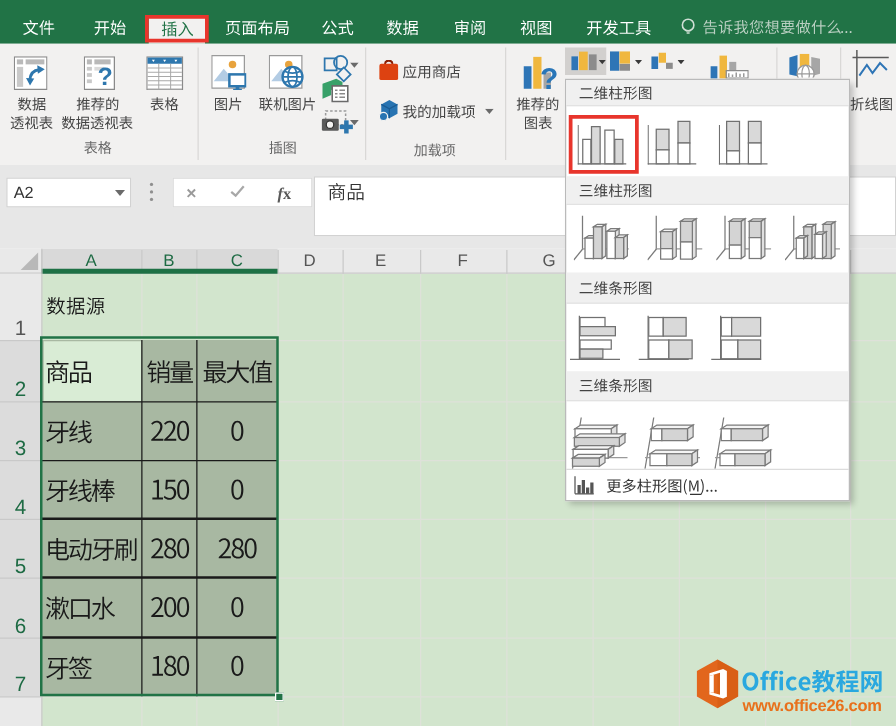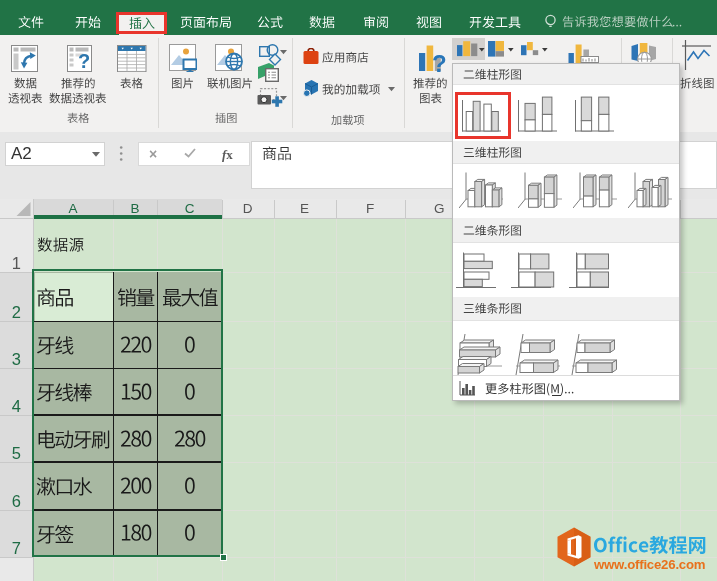--- a/index.html
+++ b/index.html
@@ -223,21 +223,21 @@
 <svg style="position:absolute;left:681.0px;top:40.0px;" width="33" height="32" viewBox="0 0 33 32">
     <line x1="1" y1="6" x2="30" y2="6" stroke="#5a5a5a" stroke-width="1.2"></line>
     <line x1="4.5" y1="0" x2="4.5" y2="30" stroke="#5a5a5a" stroke-width="1.2"></line>
     <path d="M6.5 20.5 L12.5 12 L17 18.5 L23 10.5 L28.5 16" fill="none" stroke="#2e75b6" stroke-width="1.6"></path>
   </svg>
 <svg style="position:absolute;left:679.8px;top:75.7px;overflow:visible" width="36" height="16" viewBox="0 -11.5 36 16">
     <path d="M5.2 -8.6V-5C5.2 -3.2 5.1 -1.3 3.9 0.3C4.2 0.5 4.5 0.7 4.6 0.9C5.9 -0.9 6.1 -2.9 6.1 -5H8.2V0.9H9.1V-5H11V-5.8H6.1V-8C7.6 -8.2 9.4 -8.5 10.6 -8.8L10.1 -9.6C8.9 -9.2 6.9 -8.8 5.2 -8.6ZM2.2 -9.7V-7.3H0.6V-6.5H2.2V-4L0.4 -3.6L0.7 -2.7L2.2 -3.2V-0.1C2.2 0 2.2 0.1 2 0.1C1.9 0.1 1.4 0.1 0.9 0.1C1 0.3 1.1 0.6 1.1 0.9C1.9 0.9 2.3 0.8 2.7 0.7C3 0.6 3.1 0.3 3.1 -0.1V-3.4L4.7 -3.9L4.6 -4.7L3.1 -4.3V-6.5H4.6V-7.3H3.1V-9.7ZM12.1 -0.6 12.3 0.2C13.4 -0.1 14.7 -0.5 16.1 -0.9L16 -1.7C14.5 -1.3 13.1 -0.9 12.1 -0.6ZM19.6 -9C20.2 -8.7 20.9 -8.2 21.3 -7.9L21.8 -8.5C21.4 -8.8 20.7 -9.2 20.1 -9.5ZM12.3 -4.9C12.5 -4.9 12.8 -5 14.2 -5.2C13.7 -4.5 13.2 -3.9 13 -3.6C12.6 -3.2 12.4 -2.9 12.1 -2.9C12.2 -2.7 12.4 -2.3 12.4 -2.1C12.6 -2.2 13 -2.3 15.9 -2.9C15.9 -3.1 15.9 -3.4 15.9 -3.7L13.6 -3.2C14.5 -4.3 15.4 -5.5 16.1 -6.8L15.4 -7.2C15.2 -6.8 14.9 -6.4 14.7 -6L13.2 -5.8C13.9 -6.8 14.6 -8 15.1 -9.2L14.2 -9.6C13.8 -8.2 12.9 -6.8 12.7 -6.4C12.4 -6 12.2 -5.7 12 -5.7C12.1 -5.5 12.3 -5 12.3 -4.9ZM21.7 -4C21.2 -3.3 20.6 -2.6 19.9 -2C19.7 -2.7 19.5 -3.4 19.4 -4.2L22.3 -4.8L22.2 -5.5L19.3 -5C19.3 -5.5 19.2 -6 19.2 -6.5L22 -6.9L21.9 -7.7L19.1 -7.3C19.1 -8.1 19.1 -8.9 19.1 -9.7H18.2C18.2 -8.8 18.3 -8 18.3 -7.2L16.5 -6.9L16.6 -6.1L18.3 -6.4C18.4 -5.9 18.4 -5.3 18.5 -4.8L16.2 -4.4L16.4 -3.6L18.6 -4.1C18.7 -3.1 18.9 -2.2 19.2 -1.5C18.2 -0.9 17.1 -0.4 15.9 0C16.1 0.2 16.3 0.5 16.4 0.7C17.5 0.3 18.5 -0.2 19.4 -0.8C19.9 0.3 20.5 0.9 21.4 0.9C22.1 0.9 22.4 0.5 22.6 -0.8C22.4 -0.9 22.1 -1 21.9 -1.2C21.9 -0.2 21.8 0 21.4 0C20.9 0 20.5 -0.4 20.2 -1.3C21.1 -2 21.9 -2.8 22.4 -3.7ZM27.3 -3.2C28.2 -3 29.4 -2.6 30 -2.3L30.4 -2.9C29.8 -3.2 28.6 -3.6 27.7 -3.7ZM26.2 -1.7C27.7 -1.6 29.7 -1.1 30.8 -0.7L31.2 -1.3C30.1 -1.7 28.1 -2.2 26.6 -2.3ZM24 -9.2V0.9H24.8V0.4H32.7V0.9H33.5V-9.2ZM24.8 -0.3V-8.4H32.7V-0.3ZM27.8 -8.1C27.2 -7.2 26.2 -6.3 25.2 -5.7C25.4 -5.6 25.7 -5.3 25.8 -5.2C26.2 -5.4 26.5 -5.7 26.9 -6C27.2 -5.6 27.6 -5.3 28.1 -5C27.1 -4.5 26 -4.2 25 -4C25.2 -3.8 25.3 -3.5 25.4 -3.3C26.5 -3.5 27.7 -4 28.8 -4.6C29.8 -4 30.9 -3.6 32 -3.4C32.1 -3.6 32.3 -3.9 32.5 -4.1C31.5 -4.2 30.4 -4.6 29.5 -5C30.4 -5.5 31.1 -6.2 31.6 -7L31.1 -7.3L31 -7.2H28C28.2 -7.4 28.3 -7.7 28.5 -7.9ZM27.3 -6.5 27.4 -6.6H30.4C30 -6.1 29.4 -5.7 28.8 -5.3C28.2 -5.7 27.7 -6.1 27.3 -6.5Z" fill="#454545"></path>
   </svg>
 <div style="position:absolute;left:0.0px;top:131.5px;width:717.0px;height:67.5px;background:#e7e7e7;"></div>
 <div style="position:absolute;left:5.0px;top:141.5px;width:100.0px;height:24.0px;background:#fff;border:1px solid #d2d2d2;box-sizing:border-box;"></div>
-<div style="position:absolute;left:11.0px;top:145.5px;font-family:'Liberation Sans',sans-serif;font-size:17px;font-weight:normal;color:#333;line-height:16px;white-space:nowrap;">A2</div>
+<div style="position:absolute;left:11.0px;top:145.5px;font-family:'Liberation Sans',sans-serif;font-size:13px;font-weight:normal;color:#333;line-height:16px;white-space:nowrap;">A2</div>
 <svg style="position:absolute;left:92.0px;top:151.5px;" width="9" height="6" viewBox="0 0 9 6">
     <path d="M0 0h8l-4 4.8z" fill="#6a6a6a"></path>
   </svg>
 <svg style="position:absolute;left:119.0px;top:145.0px;" width="5" height="17" viewBox="0 0 5 17">
     <circle cx="2.2" cy="2.5" r="1.3" fill="#8f8f8f"></circle>
     <circle cx="2.2" cy="8.5" r="1.3" fill="#8f8f8f"></circle>
     <circle cx="2.2" cy="14.5" r="1.3" fill="#8f8f8f"></circle>
   </svg>
 <div style="position:absolute;left:138.0px;top:141.5px;width:112.0px;height:24.0px;background:#fff;border:1px solid #d9d9d9;box-sizing:border-box;"></div>
 <div style="position:absolute;left:149.0px;top:146.0px;font-family:'Liberation Sans',sans-serif;font-size:14px;font-weight:normal;color:#9a9a9a;line-height:17px;white-space:nowrap;font-weight:bold;">×</div>

